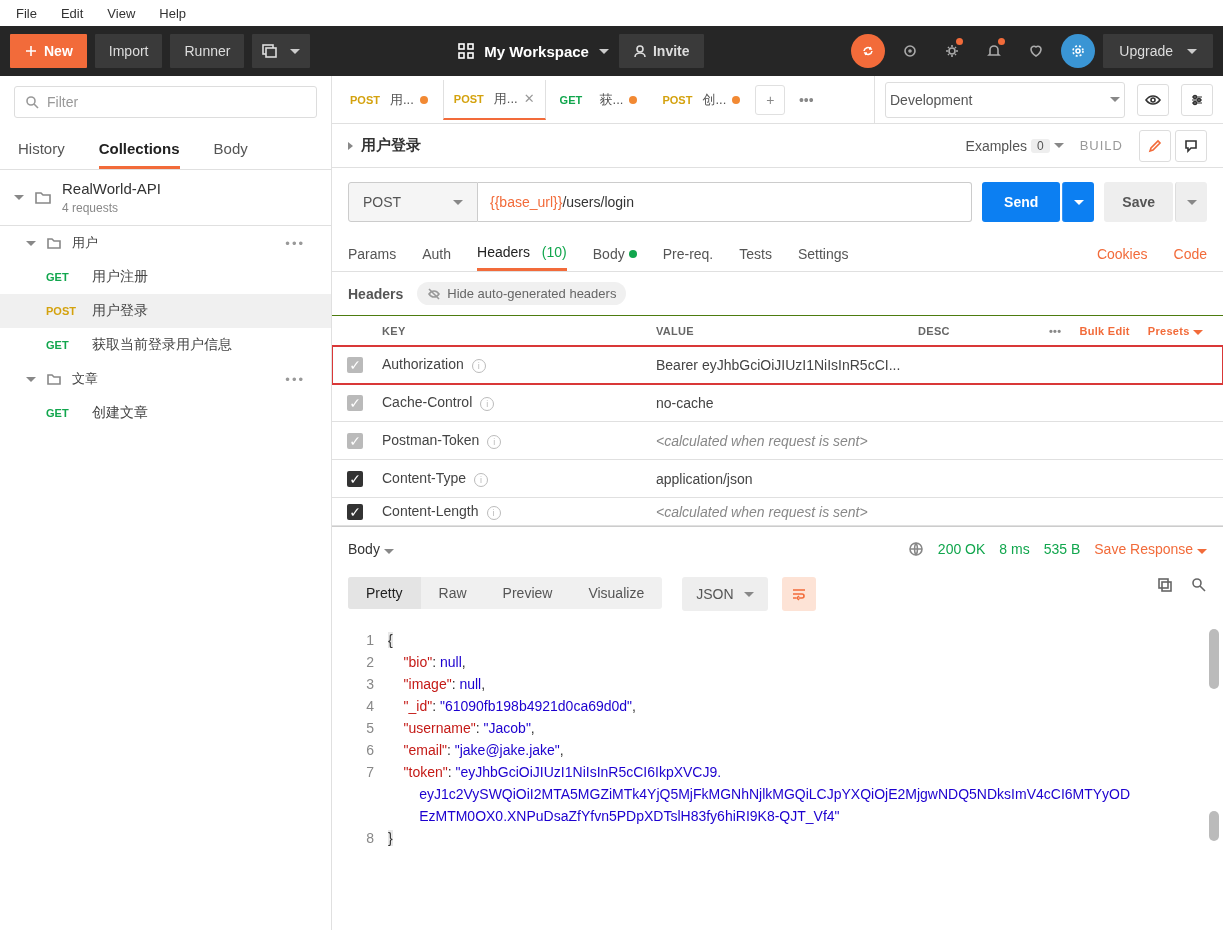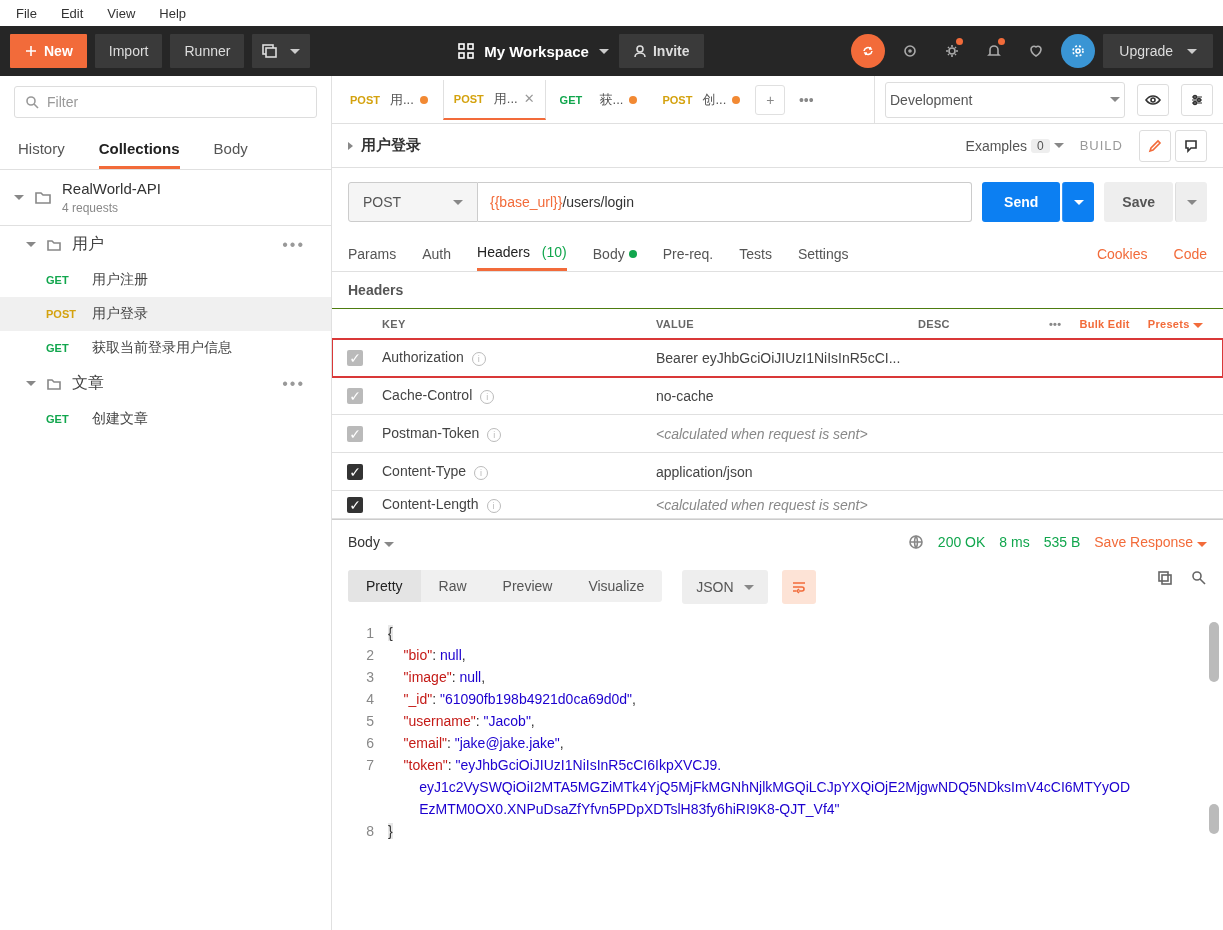--- a/index.html
+++ b/index.html
@@ -21,21 +21,21 @@
 .filter-row{padding:10px 14px;display:flex;align-items:center}
 .filter{flex:1;height:32px;border:1px solid #ddd;border-radius:3px;display:flex;align-items:center;padding:0 10px;color:#999;gap:8px}
 .side-tabs{display:flex;border-bottom:1px solid #e0e0e0;padding:0 18px;gap:34px;height:42px;align-items:center;font-size:15px;color:#555}
 .side-tab.active{color:#222;font-weight:600;border-bottom:3px solid #f26b3a;padding-bottom:9px;margin-top:12px}
 .side-tab{cursor:pointer}
 .nc-row{display:flex;justify-content:space-between;padding:12px 20px;color:#f26b3a;font-size:14px;border-bottom:1px solid #e0e0e0}
 .nc-row .trash{color:#666}
 .coll-header{display:flex;align-items:center;gap:10px;padding:10px 12px;border-bottom:1px solid #e0e0e0}
 .coll-name{font-size:15px;color:#333}
 .coll-sub{font-size:12px;color:#888;margin-top:4px}
-.folder{display:flex;align-items:center;gap:10px;padding:8px 26px;font-size:16px;color:#444}
+.folder{display:flex;align-items:center;gap:10px;padding:8px 26px;font-size:13px;color:#444}
 .folder .dots{margin-left:auto;color:#999;letter-spacing:2px}
 .req{display:flex;align-items:center;gap:12px;padding:8px 46px;font-size:14px;color:#444}
 .req.sel{background:#f0f0f0}
 .method{font-size:11px;font-weight:700;width:34px}
 .m-get{color:#11a64d}.m-post{color:#d4a20e}
 .content{flex:1;display:flex;flex-direction:column;overflow:hidden}
 .tabrow{height:48px;display:flex;align-items:center;border-bottom:1px solid #e0e0e0}
 .tabrow-inner{display:flex;align-items:center;flex:1;padding:0 8px;gap:4px}
 .rtab{height:40px;display:flex;align-items:center;padding:0 10px;gap:6px;font-size:13px;color:#555;border-right:1px solid transparent;position:relative}
 .rtab.active{background:#fff;border:1px solid #e0e0e0;border-bottom:2px solid #f26b3a;border-top:none}
@@ -343,20 +343,27 @@
       <span class="req-tab">Pre-req.</span>
       <span class="req-tab">Tests</span>
       <span class="req-tab">Settings</span>
       <span class="spacer"></span>
       <span class="link-o">Cookies</span>
       <span class="link-o">Code</span>
     </div>
 
     <div class="hdr-bar">
       <b>Headers</b>
+      <div class="hide-btn">
+          <svg width="14" height="14" style="color:#999">
+            <path d="M2 7s2-3 5-3 5 3 5 3-2 3-5 3-5-3-5-3z"></path>
+            <path d="M2 2l10 10"></path>
+          </svg>
+          <span>Hide auto-generated headers</span>
+        </div>
     </div>
 
     <div class="tbl">
       <div class="tbl-head">
         <div class="c-chk"></div>
         <div class="c-key">KEY</div>
         <div class="c-val">VALUE</div>
         <div class="c-desc">DESC</div>
         <div class="c-act">
           <span style="color:#888">•••</span>

